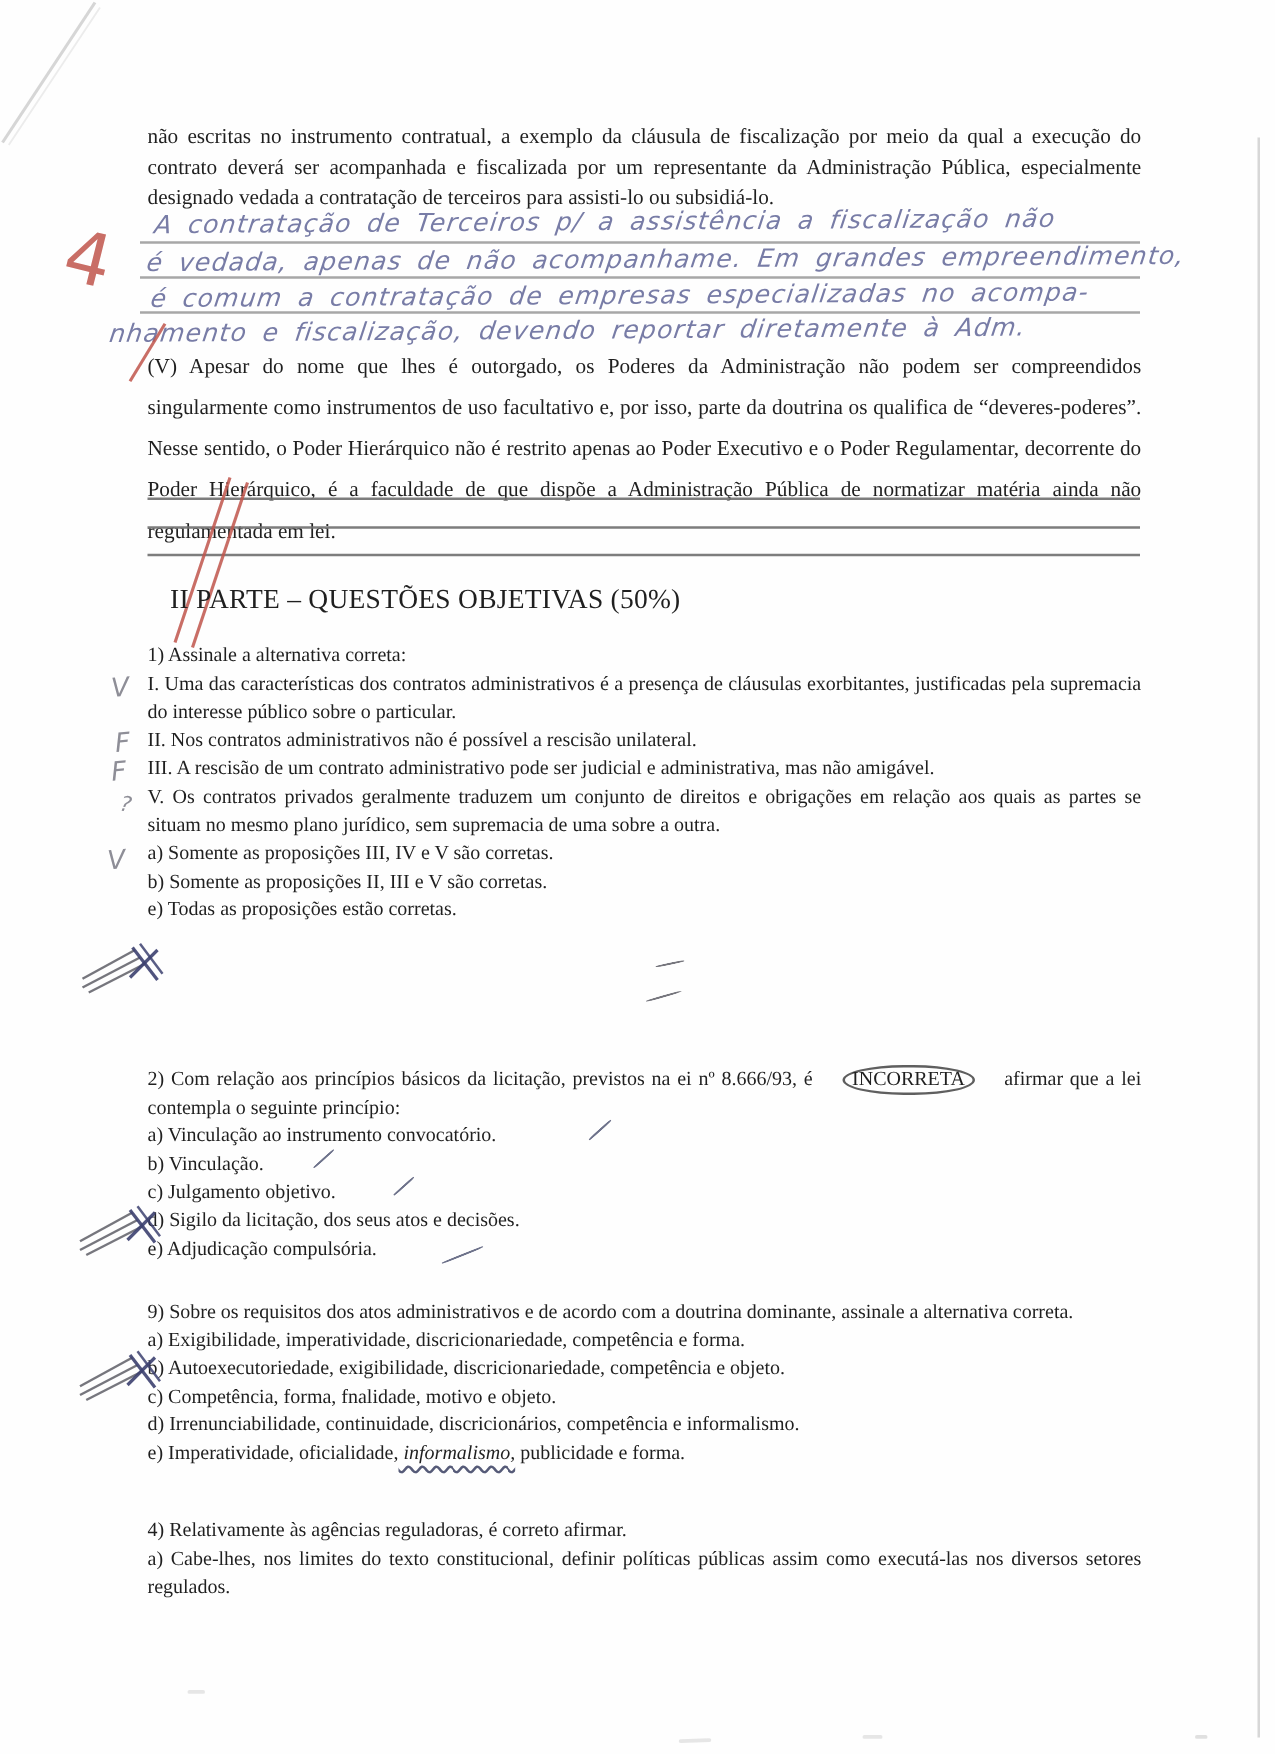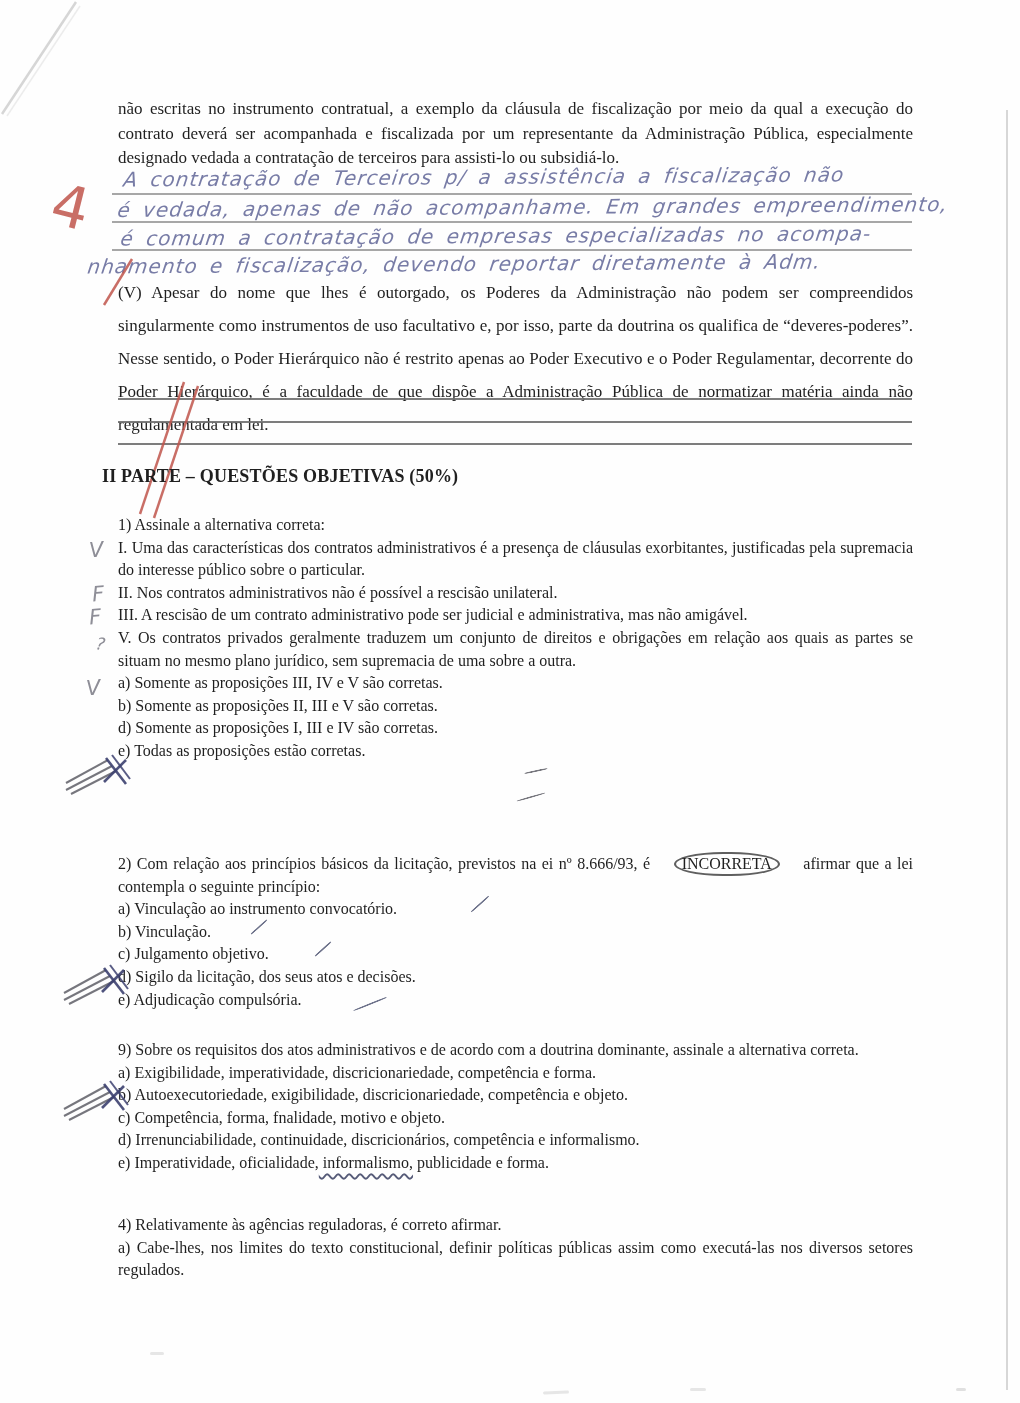--- a/index.html
+++ b/index.html
@@ -5,21 +5,21 @@
   html,body{margin:0;padding:0;background:#ffffff;}
   .page{
     position:relative;width:1012px;height:1403px;overflow:hidden;
     background:#fefefe;
     font-family:"Liberation Serif",serif;color:#1f1f1f;padding-left:40px;
   }
   .abs{position:absolute;}
   .para{position:absolute;left:118px;width:795px;text-align:justify;font-size:17px;line-height:24.5px;}
   .body-block{position:absolute;left:118px;width:795px;font-size:16px;line-height:22.6px;}
   .body-block p{margin:0;text-align:justify;}
-  .heading{position:absolute;left:102px;font-size:18px;font-weight:bold;letter-spacing:.2px;}
+  .heading{position:absolute;left:136px;font-size:22px;font-weight:normal;letter-spacing:.2px;}
   .rule{position:absolute;left:112px;width:800px;height:2px;background:#8a8a8a;opacity:.75;}
   .rule.dark{background:#6f6f6f;opacity:.9;left:118px;width:794px;}
   .hw{
     position:absolute;font-family:"DejaVu Sans",sans-serif;font-style:italic;
     font-size:20px;color:#666b9b;letter-spacing:1px;word-spacing:5px;opacity:.88;
     transform:skewX(-8deg) rotate(-.4deg);white-space:nowrap;
   }
   .grade-num{
     position:absolute;font-family:"DejaVu Sans",sans-serif;font-size:58px;
     color:#c0554c;transform:rotate(14deg);opacity:.85;line-height:1;
@@ -29,21 +29,21 @@
     font-size:21px;color:#82828c;transform:rotate(-5deg);opacity:.9;
   }
   .pen-tick{position:absolute;height:0;border-top:2px solid #565b78;opacity:.85;border-radius:40%;}
   .pencil-dash{position:absolute;height:0;border-top:2px solid #55555e;opacity:.8;border-radius:50%;}
   .circled{
     display:inline-block;border:2px solid #5f5f5f;border-radius:48%/52%;
     padding:0 6px;margin:-2px 18px;line-height:20px;
   }
   .squiggle{
     text-decoration:underline;text-decoration-style:wavy;
-    text-decoration-color:#565b78;text-decoration-thickness:1.5px;text-underline-offset:5px;
+    text-decoration-color:#565b78;text-decoration-thickness:1.5px;text-underline-offset:5px;font-style:italic;
   }
   .edge-line{position:absolute;left:1006px;top:110px;width:2px;height:1280px;background:#c2c2c2;opacity:.65;}
   .smudge{position:absolute;height:3px;background:#e0e0e0;border-radius:2px;opacity:.8;}
   svg{display:block;}
 </style>
 </head>
 <body>
 
 <div class="page">
 
@@ -89,21 +89,20 @@
   <h2 class="heading" style="top:466px;margin:0;">II PARTE – QUESTÕES OBJETIVAS (50%)</h2>
 
   <div class="body-block" style="top:514px;">
     <p>1) Assinale a alternativa correta:</p>
     <p>I. Uma das características dos contratos administrativos é a presença de cláusulas exorbitantes, justificadas pela supremacia do interesse público sobre o particular.</p>
     <p>II. Nos contratos administrativos não é possível a rescisão unilateral.</p>
     <p>III. A rescisão de um contrato administrativo pode ser judicial e administrativa, mas não amigável.</p>
     <p>V. Os contratos privados geralmente traduzem um conjunto de direitos e obrigações em relação aos quais as partes se situam no mesmo plano jurídico, sem supremacia de uma sobre a outra.</p>
     <p>a) Somente as proposições III, IV e V são corretas.</p>
     <p>b) Somente as proposições II, III e V são corretas.</p>
-    <p>d) Somente as proposições I, III e IV são corretas.</p>
     <p>e) Todas as proposições estão corretas.</p>
   </div>
 
   <span class="margin-mark" style="left:89px;top:538px;">V</span>
   <span class="margin-mark" style="left:92px;top:582px;">F</span>
   <span class="margin-mark" style="left:89px;top:605px;">F</span>
   <span class="margin-mark" style="left:96px;top:634px;font-size:17px;transform:rotate(10deg);">?</span>
   <span class="margin-mark" style="left:86px;top:676px;">V</span>
 
   <svg class="abs" style="left:64px;top:752px;" width="76" height="44">

